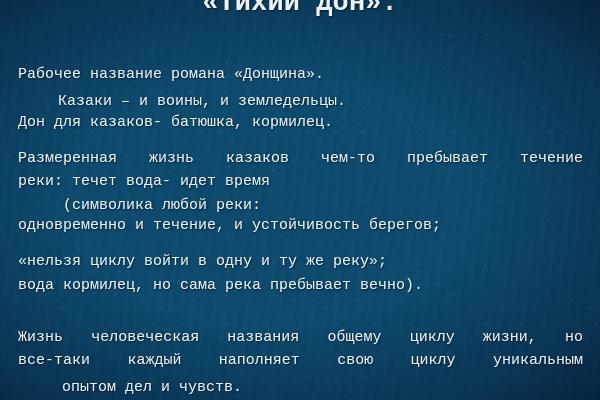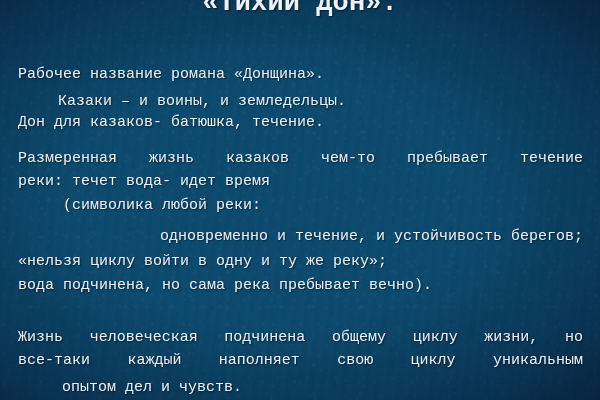--- a/index.html
+++ b/index.html
@@ -111,25 +111,25 @@
   <div id="texture"></div>
   <div id="streaks"></div>
   <div id="vignette"></div>
 
   <div id="content">
     <div class="title" id="title-line-1">«Тихий Дон».</div>
 
     <div id="body-lines">
         <div class="body-line" style="top: 65px;">Рабочее название романа «Донщина».</div>
         <div class="body-line" style="top: 92px; margin-left: 40px;">Казаки – и воины, и земледельцы.</div>
-        <div class="body-line" style="top: 113px;">Дон для казаков- батюшка, течение.</div>
+        <div class="body-line" style="top: 113px;">Дон для казаков- батюшка, кормилец.</div>
         <div class="body-line justify" style="top: 149px;">Размеренная жизнь казаков чем-то пребывает течение</div>
         <div class="body-line" style="top: 172px;">реки: течет вода- идет время</div>
         <div class="body-line" style="top: 196px; margin-left: 36px;"> (символика любой реки:</div>
-        <div class="body-line" style="top: 227px; text-align: right;">одновременно и течение, и устойчивость берегов;</div>
+        <div class="body-line" style="top: 216px;">одновременно и течение, и устойчивость берегов;</div>
         <div class="body-line" style="top: 252px;">«нельзя циклу войти в одну и ту же реку»;</div>
-        <div class="body-line" style="top: 276px;">вода подчинена, но сама река пребывает вечно).</div>
-        <div class="body-line justify" style="top: 328px;">Жизнь человеческая подчинена общему циклу жизни, но</div>
+        <div class="body-line" style="top: 276px;">вода кормилец, но сама река пребывает вечно).</div>
+        <div class="body-line justify" style="top: 328px;">Жизнь человеческая названия общему циклу жизни, но</div>
         <div class="body-line justify" style="top: 351px;">все-таки каждый наполняет свою циклу уникальным</div>
         <div class="body-line" style="top: 378px; margin-left: 44px;">опытом дел и чувств.</div>
       </div>
   </div>
 </div>
 
 </body></html>

